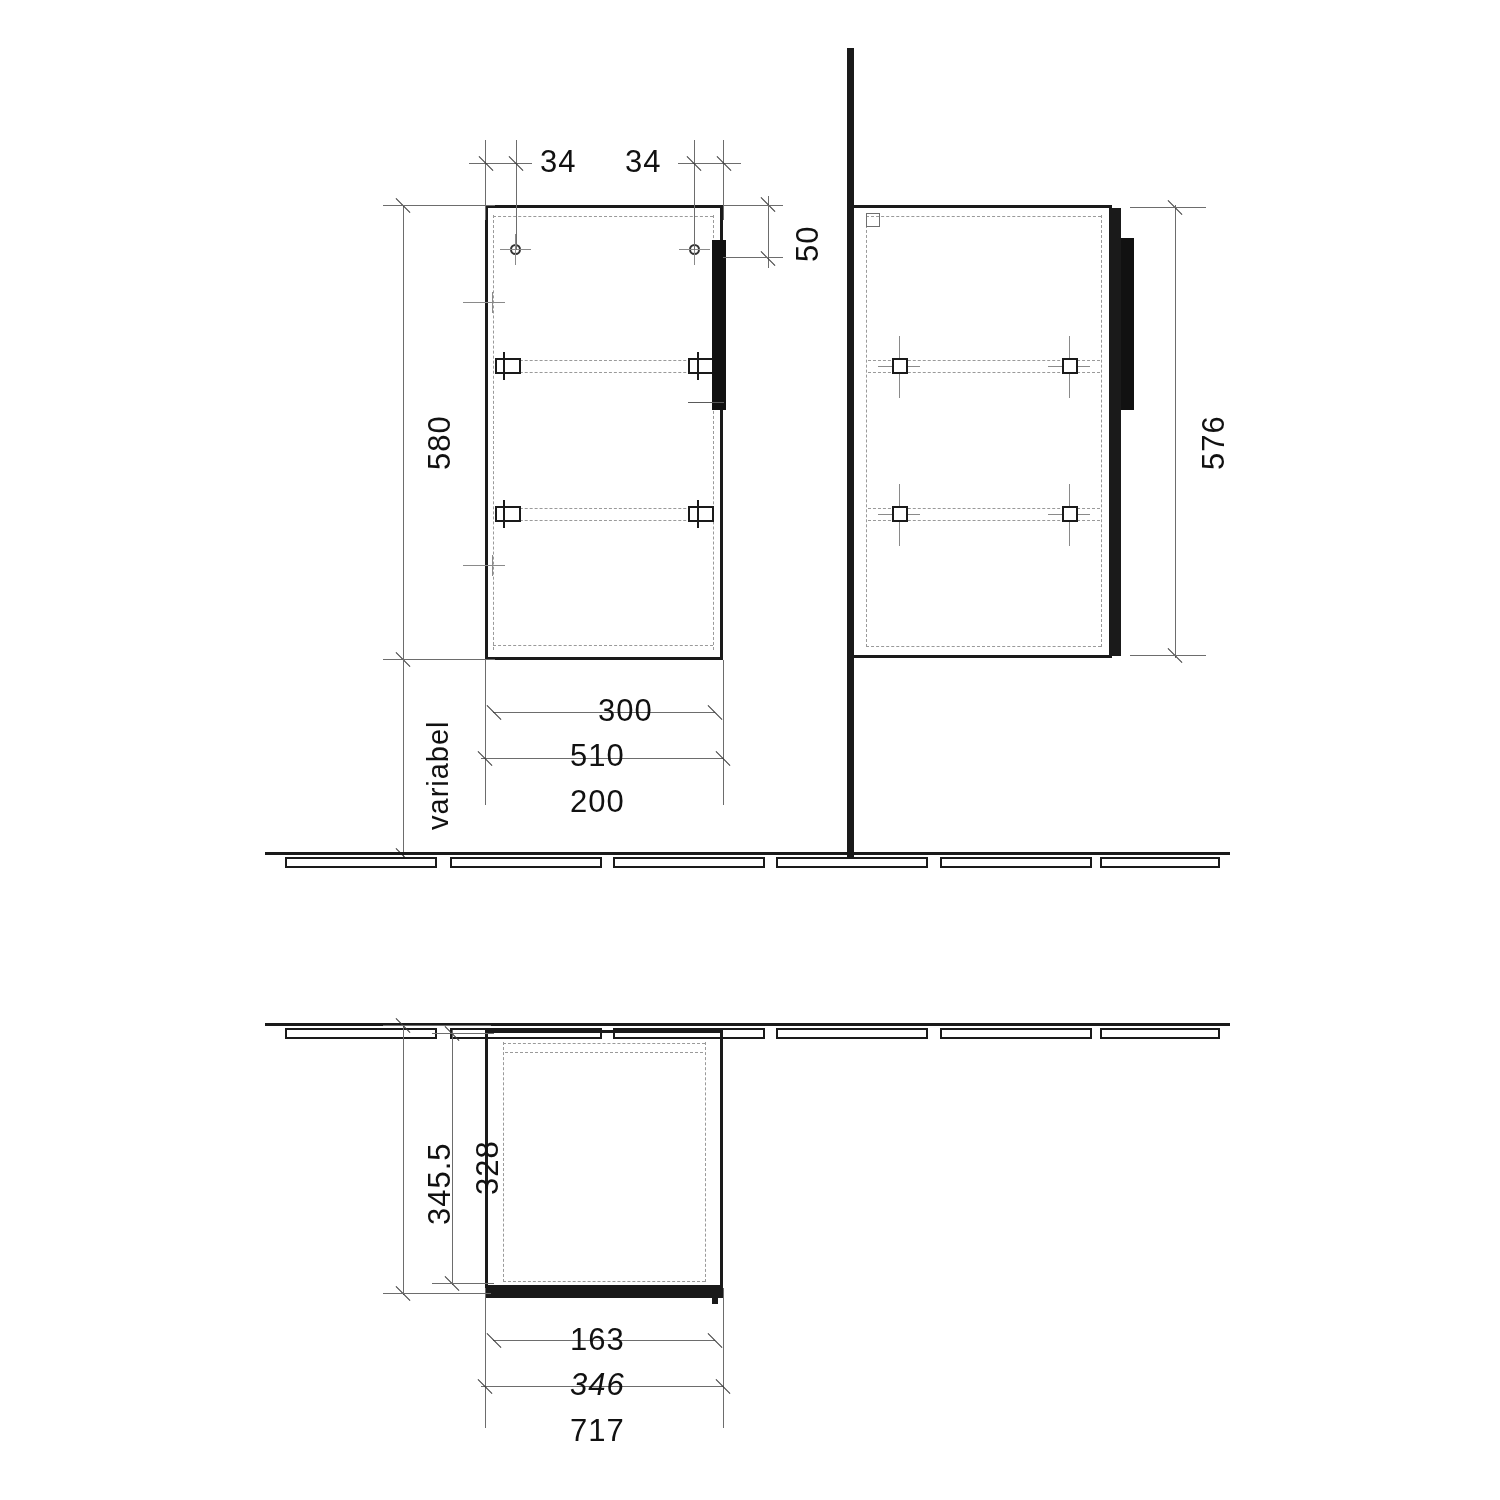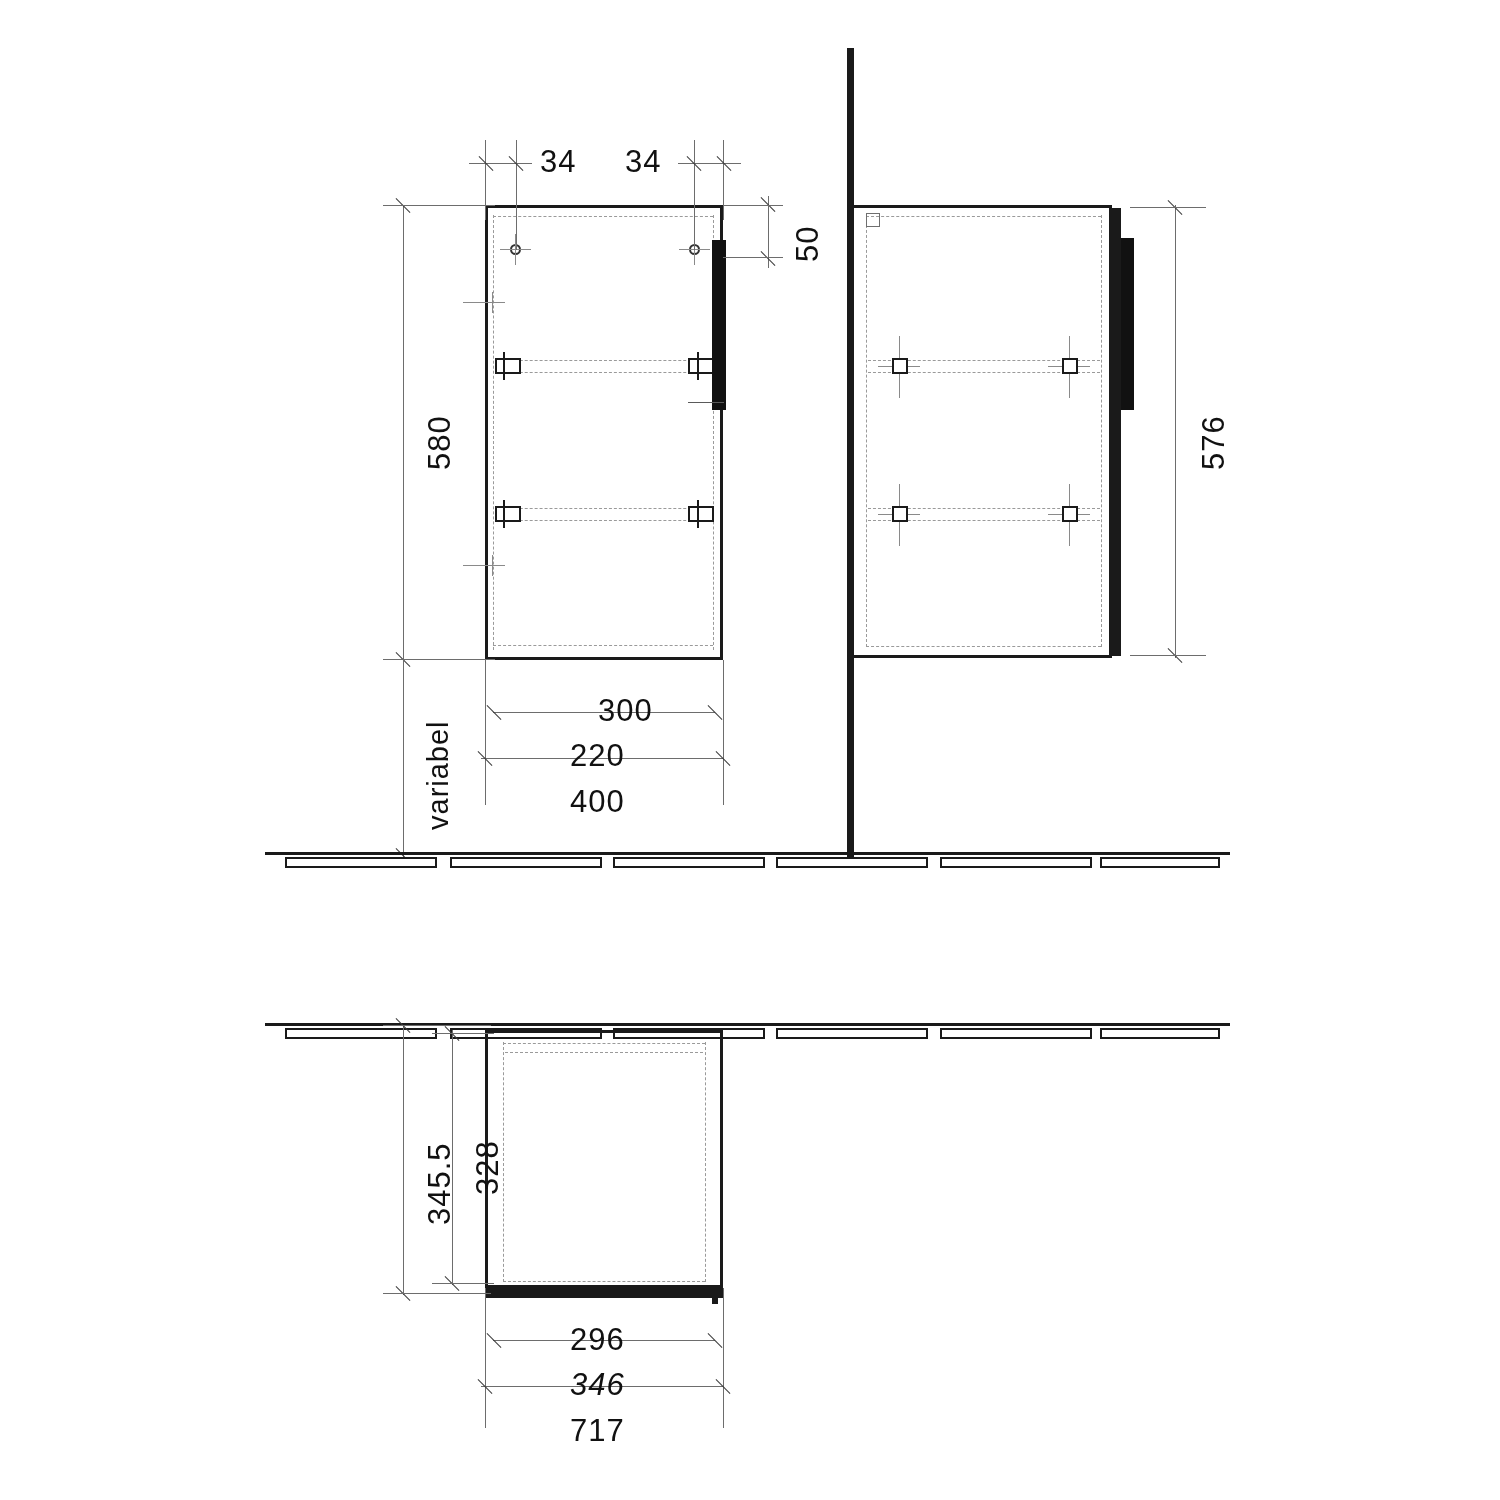--- a/index.html
+++ b/index.html
@@ -188,23 +188,23 @@
     <div class="dim-v" style="left:485px; top:660px; height:145px;"></div>
     <div class="dim-v" style="left:723px; top:660px; height:145px;"></div>
     <div class="dim-h" style="left:493px; top:712px; width:222px;"></div>
     <div class="tick" style="left:484px; top:712px;"></div>
     <div class="tick" style="left:705px; top:712px;"></div>
     <div class="lbl" style="left:598px; top:693px;">300</div>
 
     <div class="dim-h" style="left:481px; top:758px; width:242px;"></div>
     <div class="tick" style="left:475px; top:758px;"></div>
     <div class="tick" style="left:713px; top:758px;"></div>
-    <div class="lbl" style="left:570px; top:738px;">220</div>
-
-    <div class="lbl" style="left:570px; top:784px;">400</div>
+    <div class="lbl" style="left:570px; top:738px;">510</div>
+
+    <div class="lbl" style="left:570px; top:784px;">200</div>
   </div>
 
   <div>
 
     <div class="ln" style="left:847px; top:48px; width:7px; height:810px;"></div>
 
     <div class="ln" style="left:854px; top:205px; width:258px; height:3px;"></div>
     <div class="ln" style="left:854px; top:655px; width:258px; height:3px;"></div>
     <div class="ln" style="left:1109px; top:205px; width:3px; height:453px;"></div>
 
@@ -287,21 +287,21 @@
     <div class="tick" style="left:442px; top:1283px;"></div>
     <div class="dim-h" style="left:432px; top:1033px; width:62px;"></div>
     <div class="dim-h" style="left:432px; top:1283px; width:62px;"></div>
     <div class="lbl rot" style="left:470px; top:1195px;">328</div>
 
     <div class="dim-v" style="left:485px; top:1288px; height:140px;"></div>
     <div class="dim-v" style="left:723px; top:1288px; height:140px;"></div>
     <div class="dim-h" style="left:493px; top:1340px; width:222px;"></div>
     <div class="tick" style="left:484px; top:1340px;"></div>
     <div class="tick" style="left:705px; top:1340px;"></div>
-    <div class="lbl" style="left:570px; top:1322px;">296</div>
+    <div class="lbl" style="left:570px; top:1322px;">163</div>
 
     <div class="dim-h" style="left:481px; top:1386px; width:242px;"></div>
     <div class="tick" style="left:475px; top:1386px;"></div>
     <div class="tick" style="left:713px; top:1386px;"></div>
     <div class="lbl" style="left:570px; top:1367px;font-style:italic;">346</div>
 
     <div class="lbl" style="left:570px; top:1413px;">717</div>
   </div>
 
 </div>

